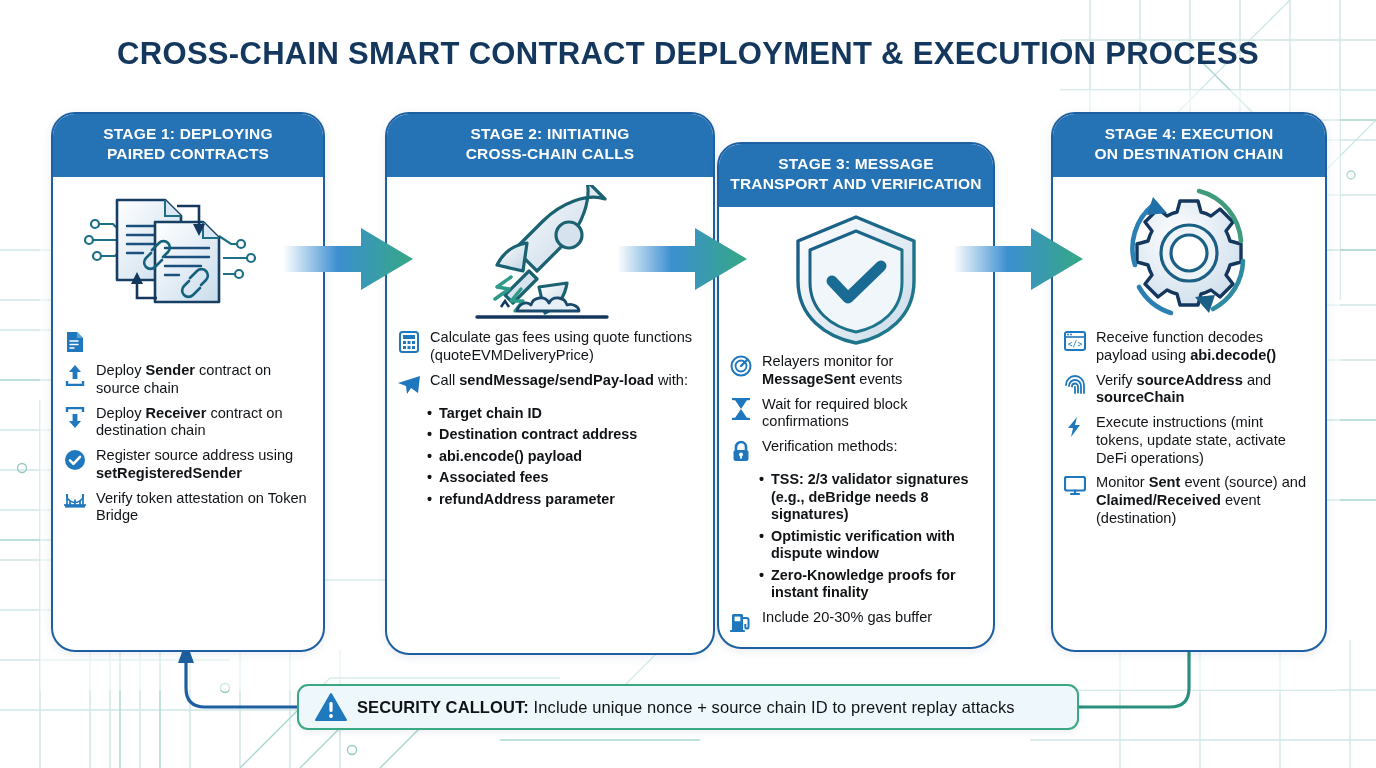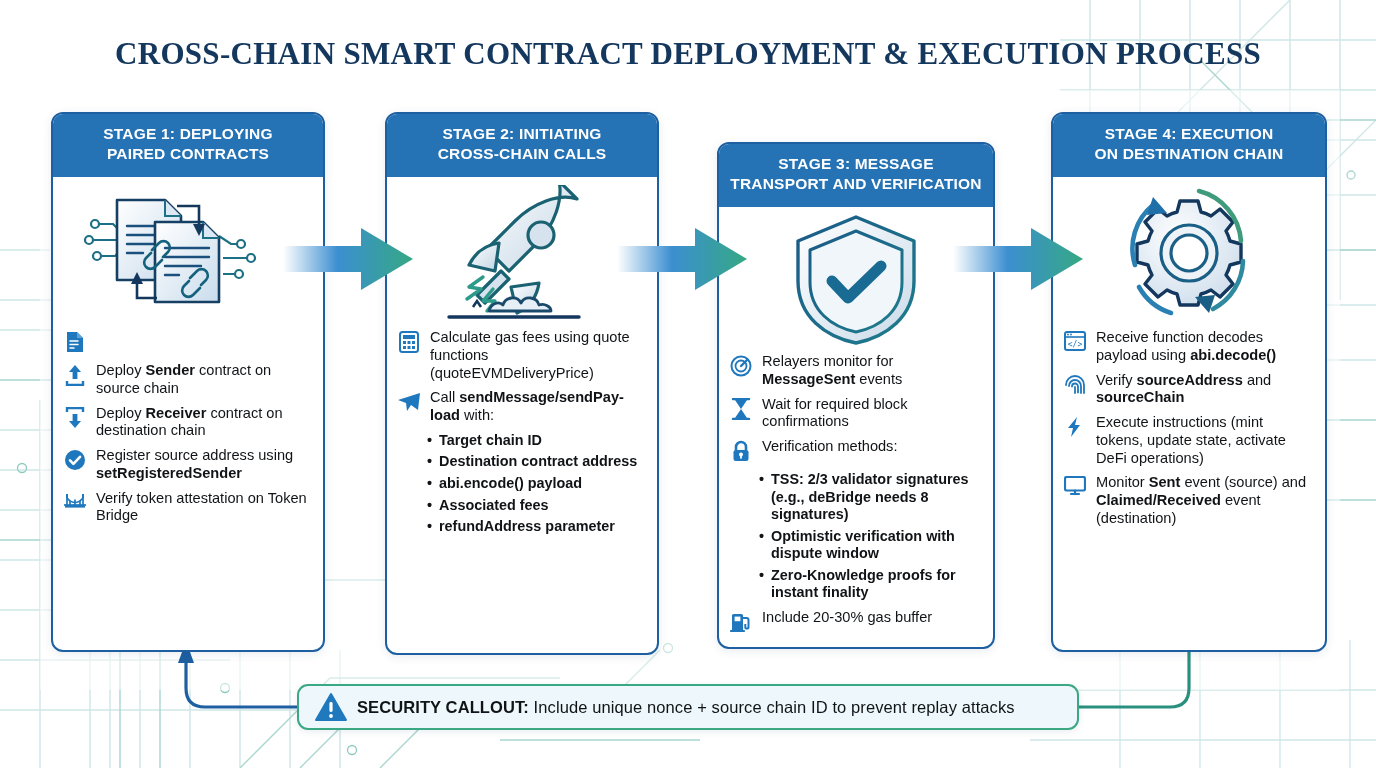--- a/index.html
+++ b/index.html
@@ -11,29 +11,29 @@
     overflow:hidden;
   }
   #bg-circuit { position:absolute; inset:0; z-index:0; }
 
   
   #page-title {
     position:absolute; top:36px; left:0; width:1376px;
     text-align:center; z-index:5;
     font-size:31px; font-weight:bold; letter-spacing:.3px;
     color:#14375e;
-    font-family:Liberation Serif, serif;
+    font-family:Liberation Sans, sans-serif;
   }
 
   
   .card {
     position:absolute; z-index:4;
     background:#ffffff;
     border:2.5px solid #1d5fa0;
-    border-radius:12px;
+    border-radius:24px;
     box-shadow:0 2px 10px rgba(20,60,110,.10);
     overflow:hidden;
     display:flex; flex-direction:column;
   }
   .card-header {
     background:#2573b5;
     color:#ffffff;
     text-align:center;
     padding:10px 8px 12px 8px;
     font-size:15.5px; font-weight:bold; line-height:1.32;
@@ -269,21 +269,21 @@
   <defs>
       <linearGradient id="ag1" x1="0" y1="0" x2="1" y2="0">
     <stop offset="0" stop-color="#ffffff"></stop>
         <stop offset="0.42" stop-color="#3c8fd0"></stop>
         <stop offset="1" stop-color="#35a884"></stop>
   </linearGradient>
     </defs>
   <path d="M0 18 H78 V0 L130 31 L78 62 V44 H0 Z" fill="url(#ag1)"></path>
 </svg>
 
-<div class="card" style="left:385px; top:112px; width:274px; height:543px;">
+<div class="card" style="left:385px; top:112px; width:330px; height:543px;">
   <div class="card-header">
     <div>STAGE 2: INITIATING</div>
     <div>CROSS-CHAIN CALLS</div>
   </div>
   <div class="card-illo">
     <svg width="190" height="135" viewBox="0 0 190 135">
       <defs>
           <linearGradient id="rg" x1="0" y1="0" x2="1" y2="1">
         <stop offset="0" stop-color="#ffffff"></stop>
             <stop offset="1" stop-color="#c1d4e4"></stop>

